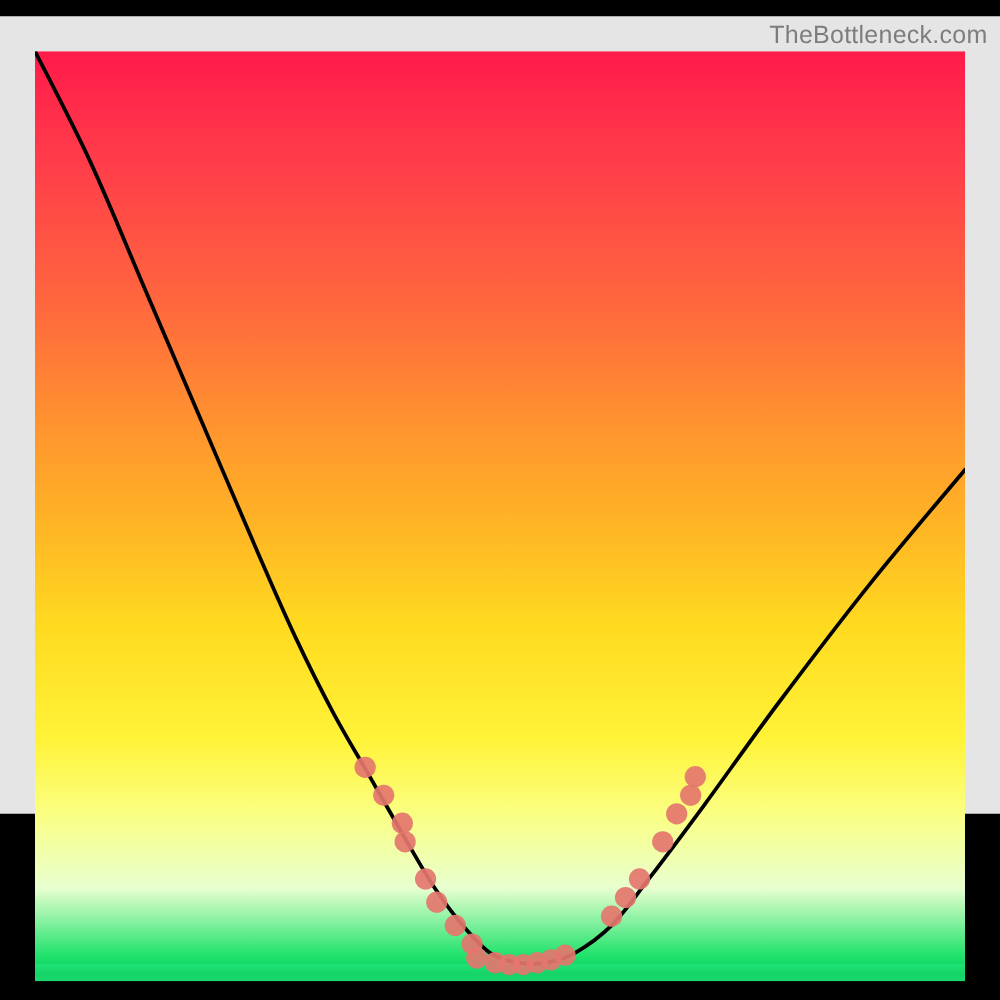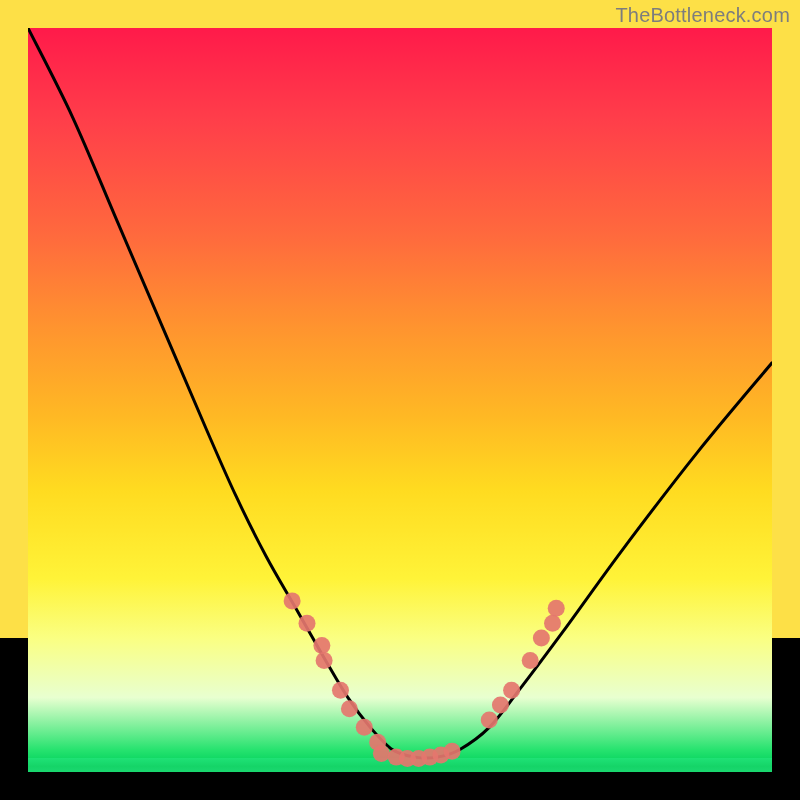--- a/index.html
+++ b/index.html
@@ -7,24 +7,24 @@
     padding: 0;
     width: 800px;
     height: 800px;
     overflow: hidden;
     background: #000;
     font-family: Arial, Helvetica, sans-serif;
   }
   .frame {
     position: absolute;
     left: 0;
-    top: 0;
+    top: 13px;
     width: 800px;
     height: 638px;
-    background: #fde047;
+    background: #e5e5e5;
   }
   .plot {
     position: absolute;
     left: 28px;
     top: 28px;
     width: 744px;
     height: 744px;
     overflow: hidden;
   }
   .gradient {

